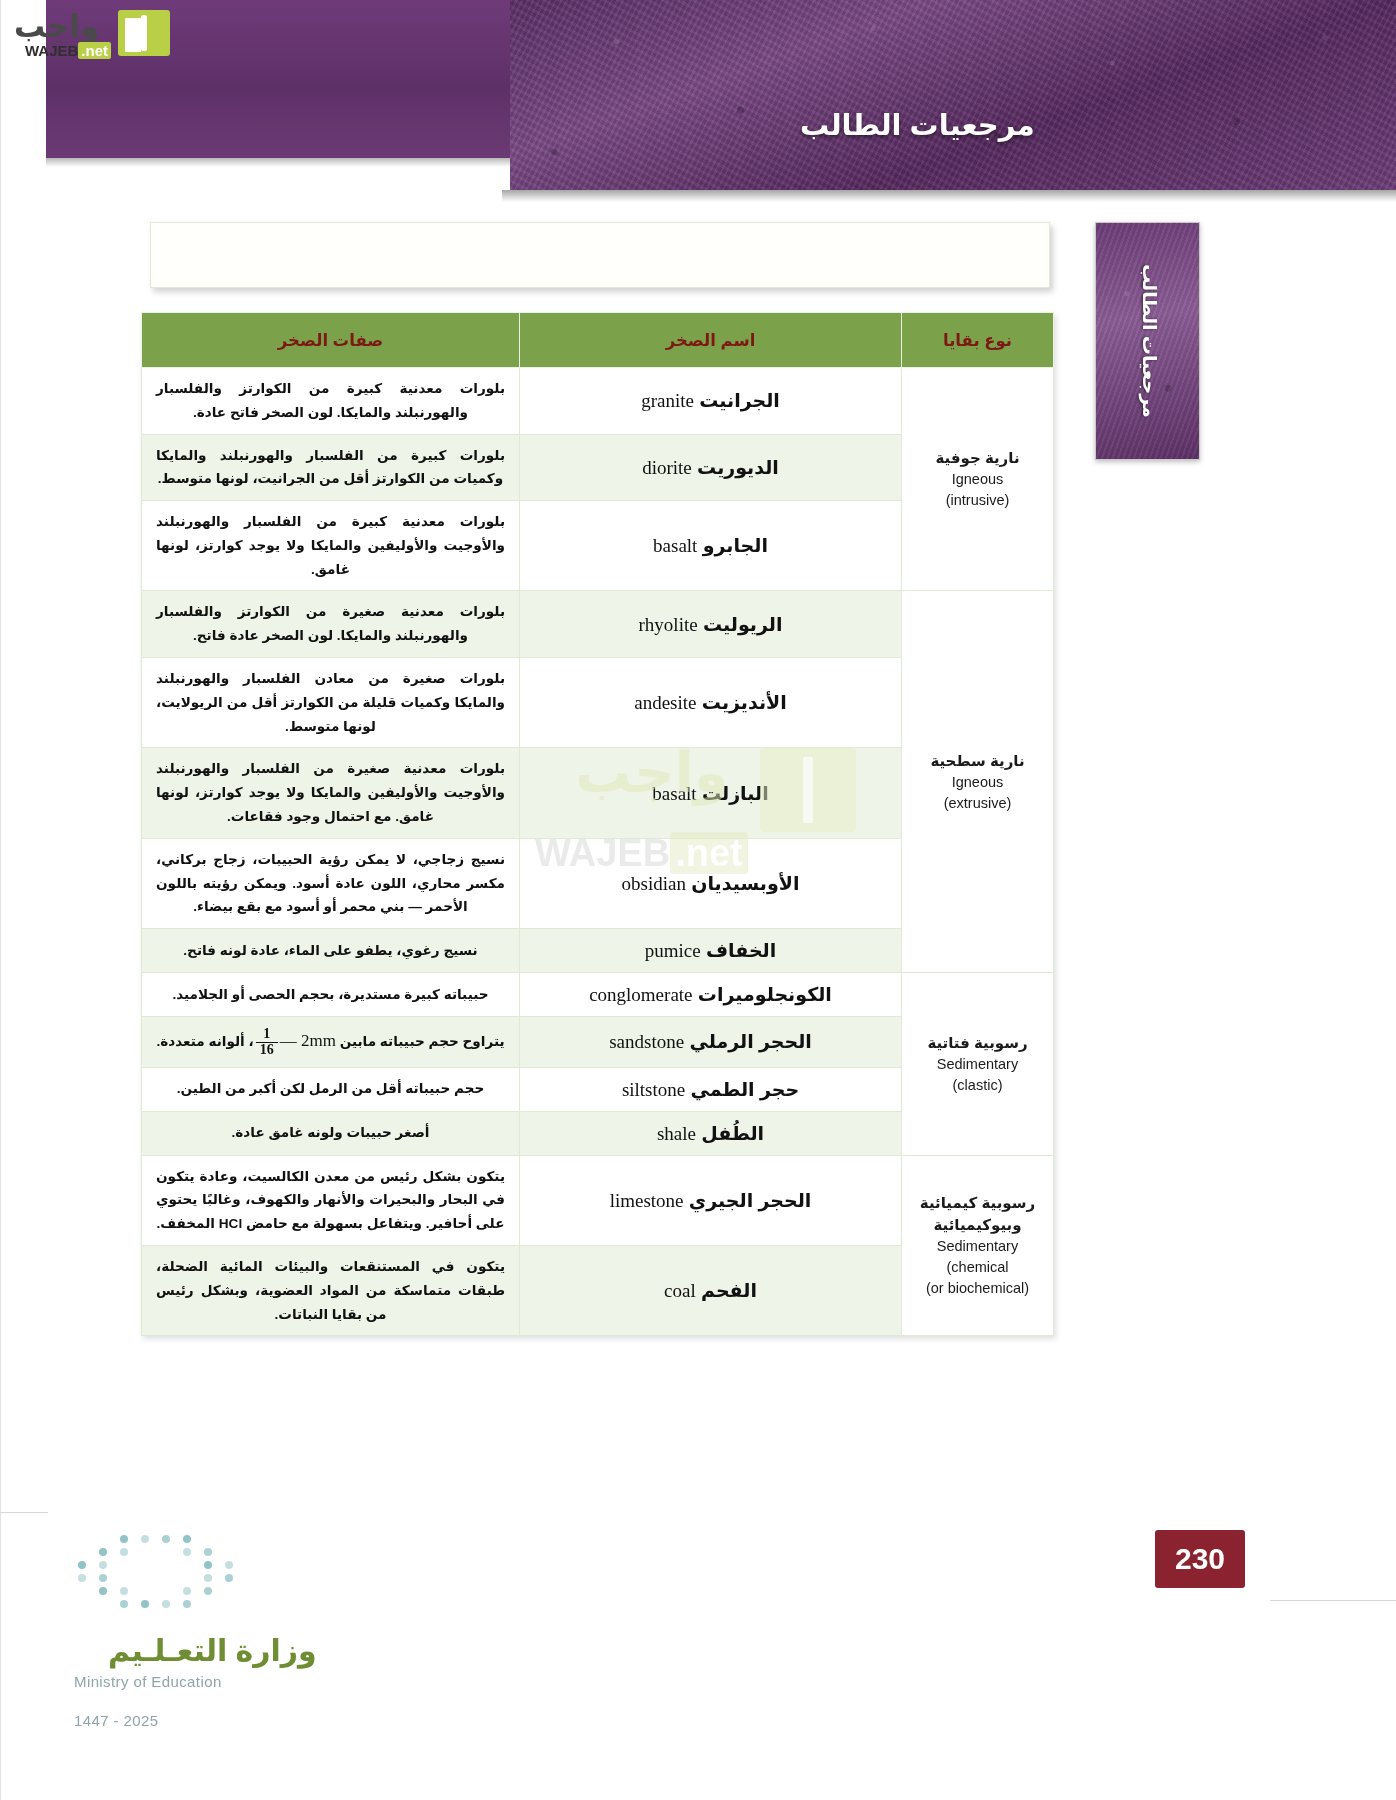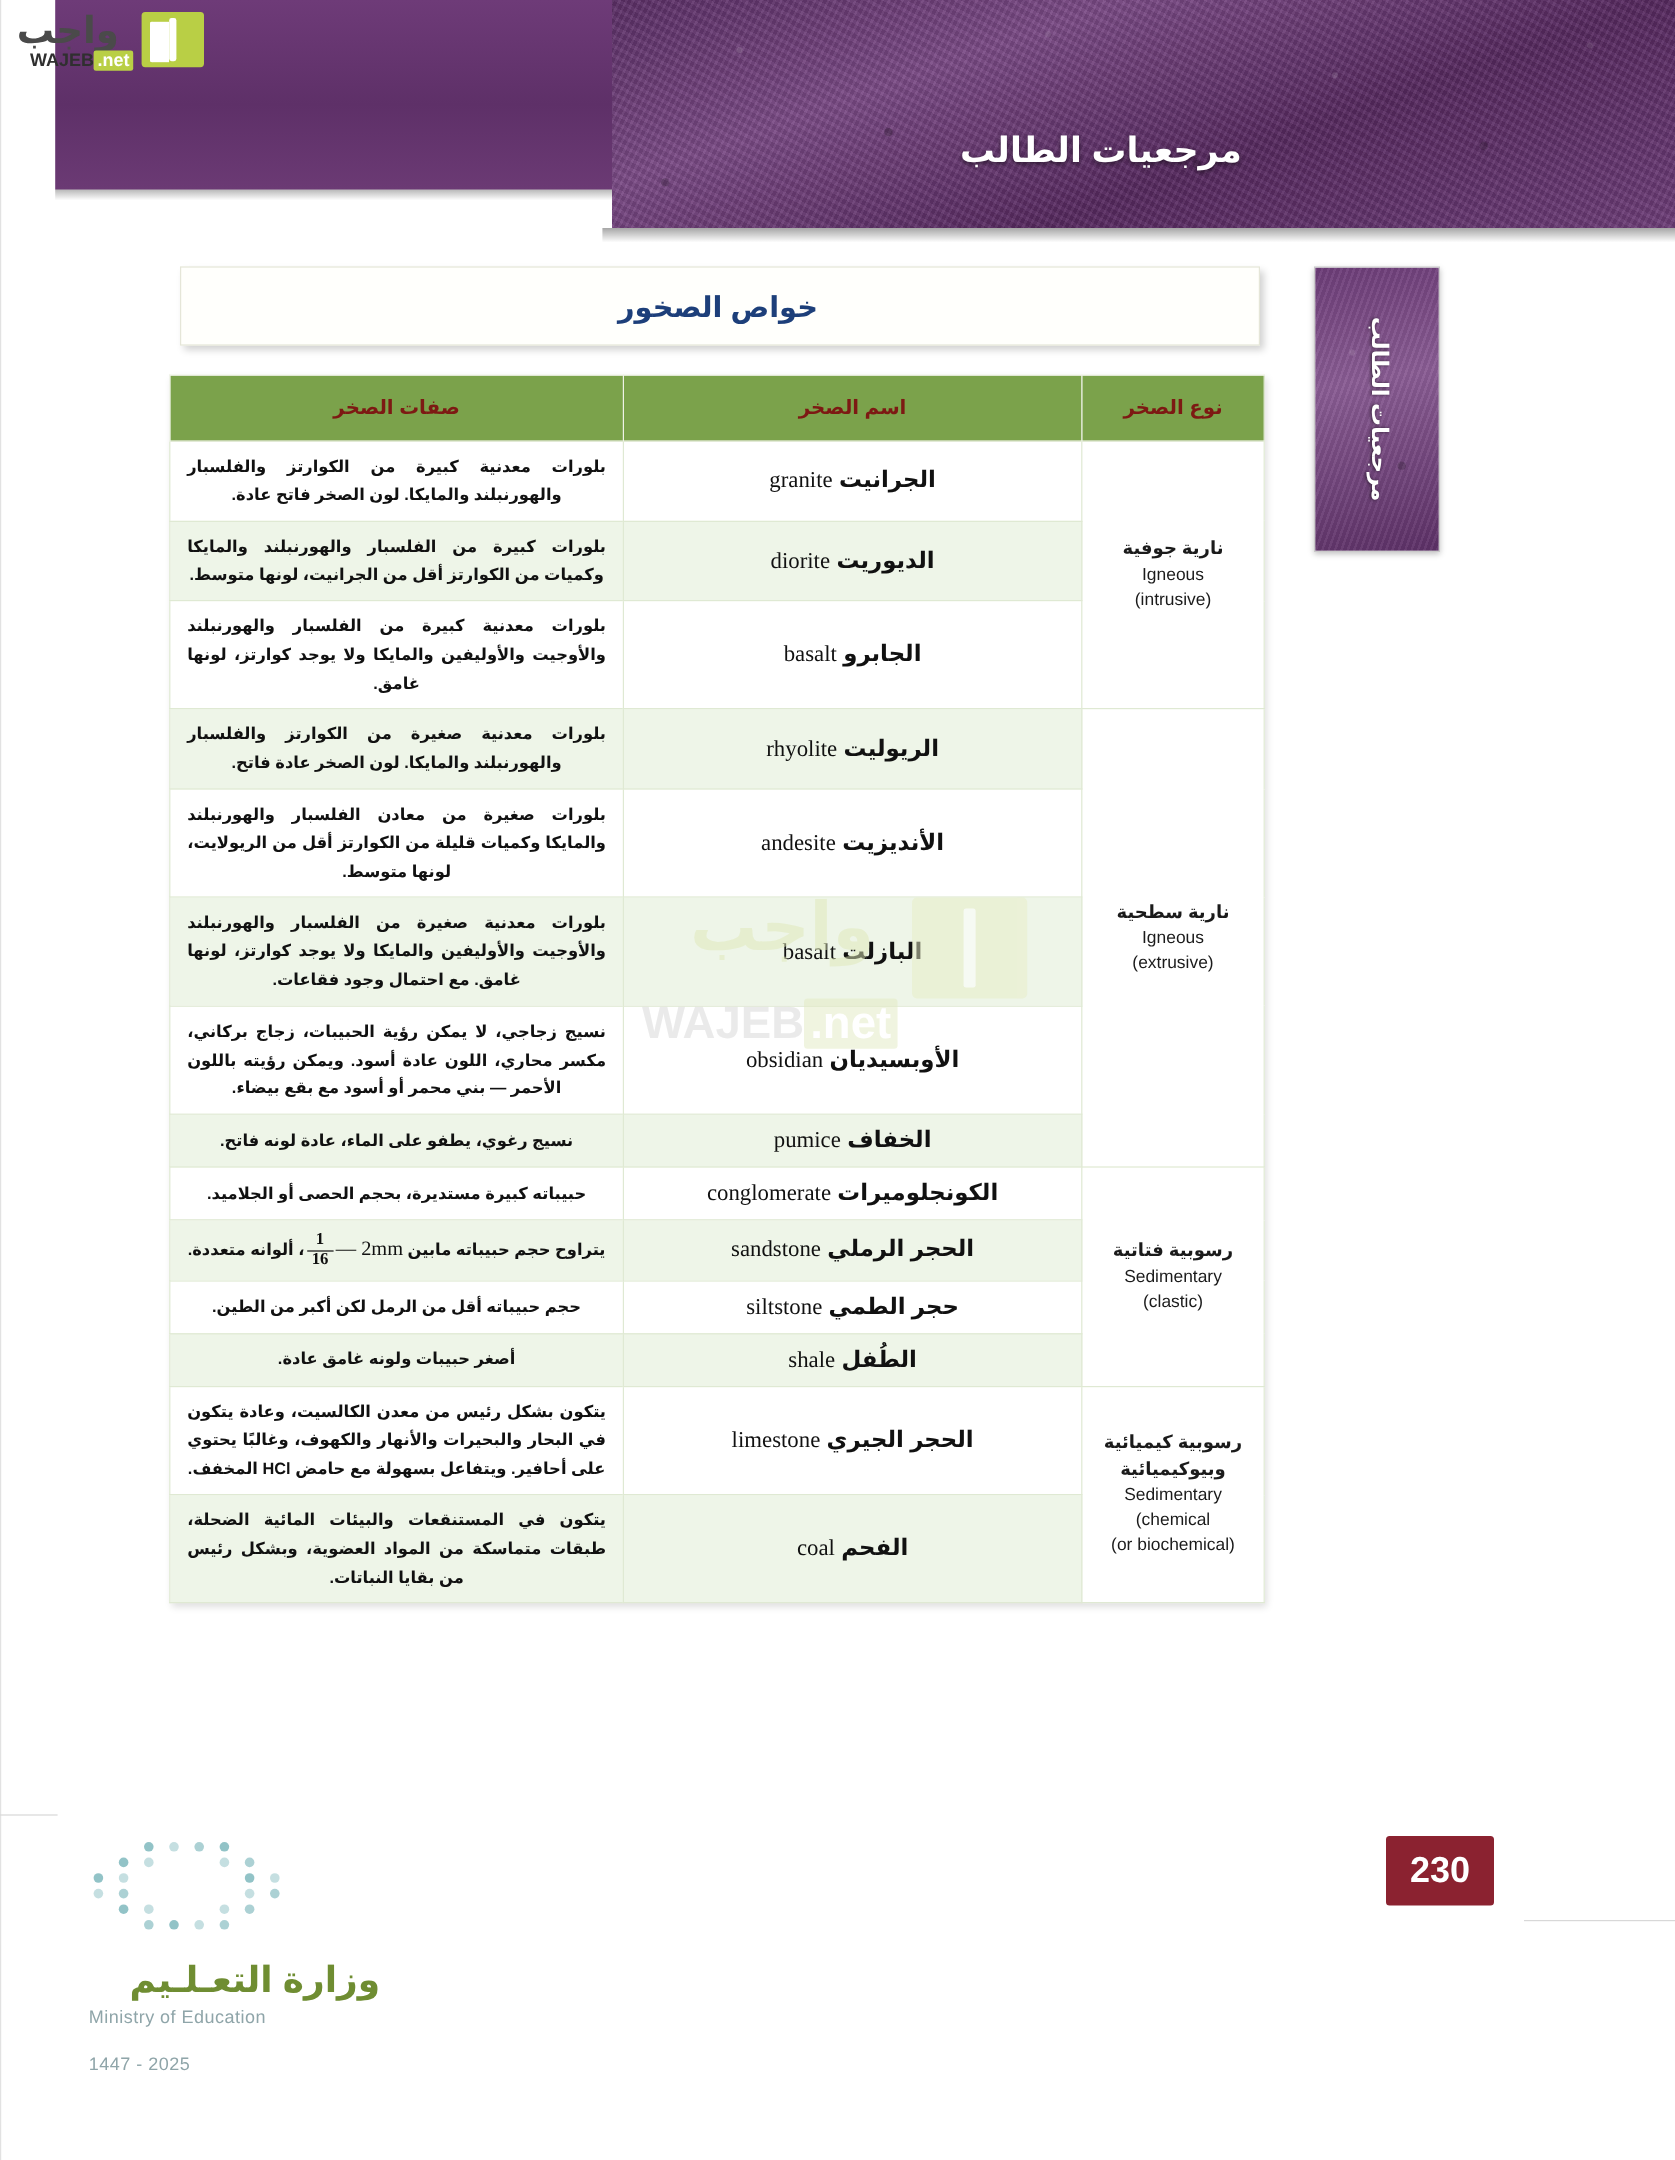--- a/index.html
+++ b/index.html
@@ -222,32 +222,31 @@
     <div class="wajeb-ar">واجب</div>
     <div class="wajeb-book"></div>
     <div class="wajeb-en"><span>WAJEB</span><span class="net">.net</span></div>
   </div>
 
   <div class="side-tab">
     <div class="side-tab-text">مرجعيات الطالب</div>
   </div>
 
   <div class="title-bar">
-    <div class="title-bar-label">خواص الصخور</div>
   </div>
 
   <table class="rock-table">
     <colgroup>
       <col class="col-type">
         <col class="col-name">
         <col class="col-props">
     </colgroup>
     <thead>
       <tr>
-        <th>نوع الصخر</th>
+        <th>نوع بقايا</th>
         <th>اسم الصخر</th>
         <th>صفات الصخر</th>
       </tr>
     </thead>
     <tbody id="tbody">
         <tr class="plain">
           <td class="cell-type" rowspan="3" style="background: rgb(255, 255, 255);">
             <span class="ar">نارية جوفية</span>
             <span class="en">Igneous</span>
             <span class="en">(intrusive)</span>

